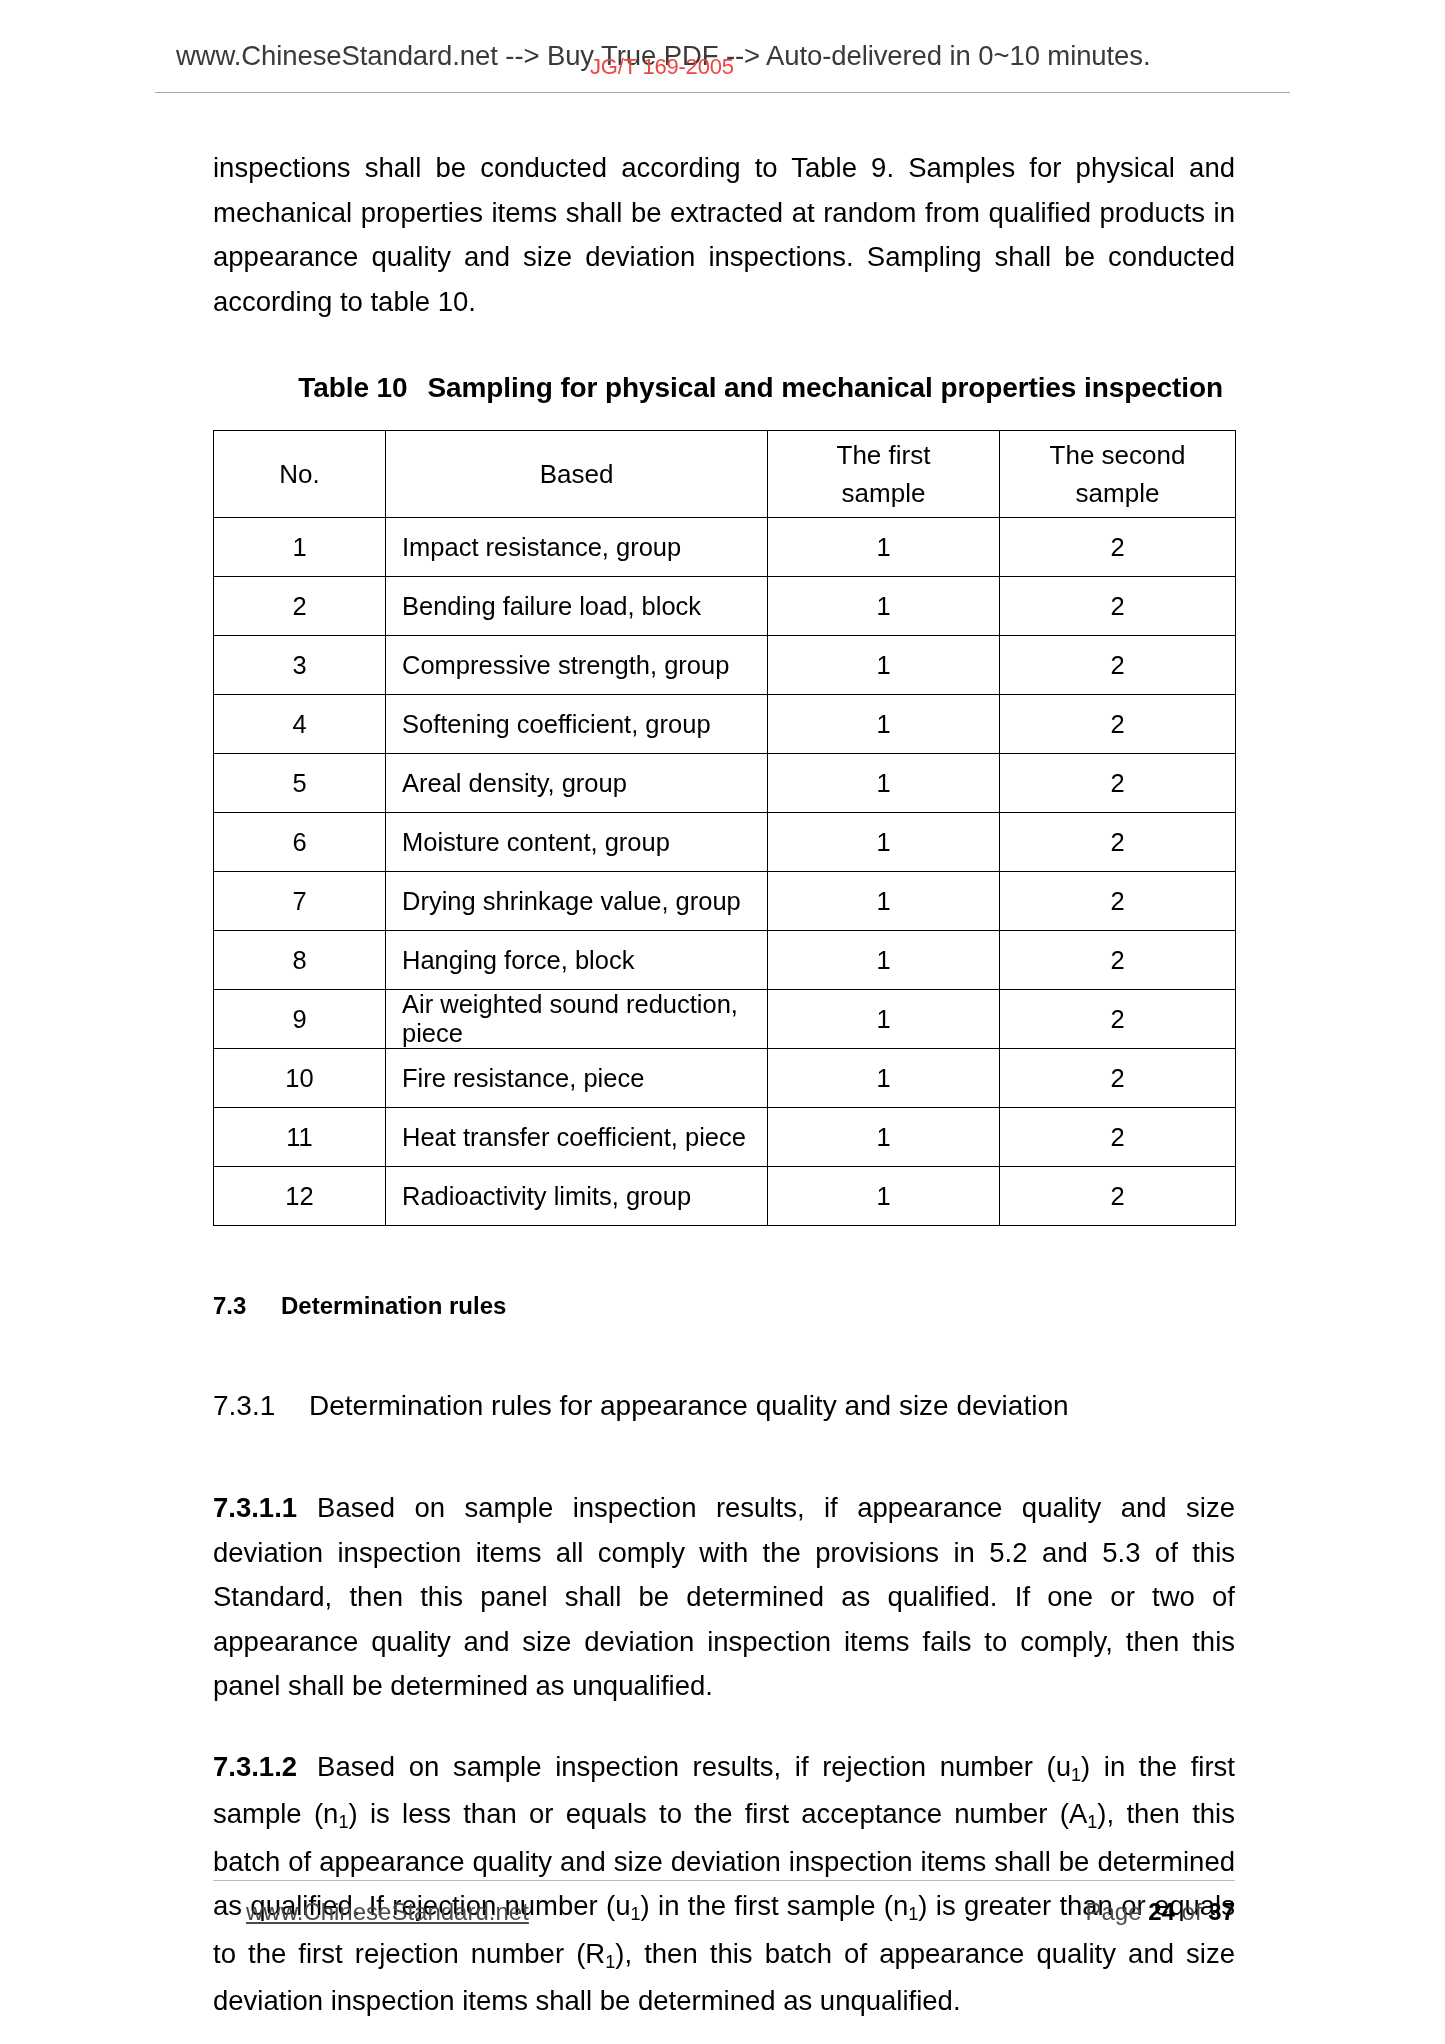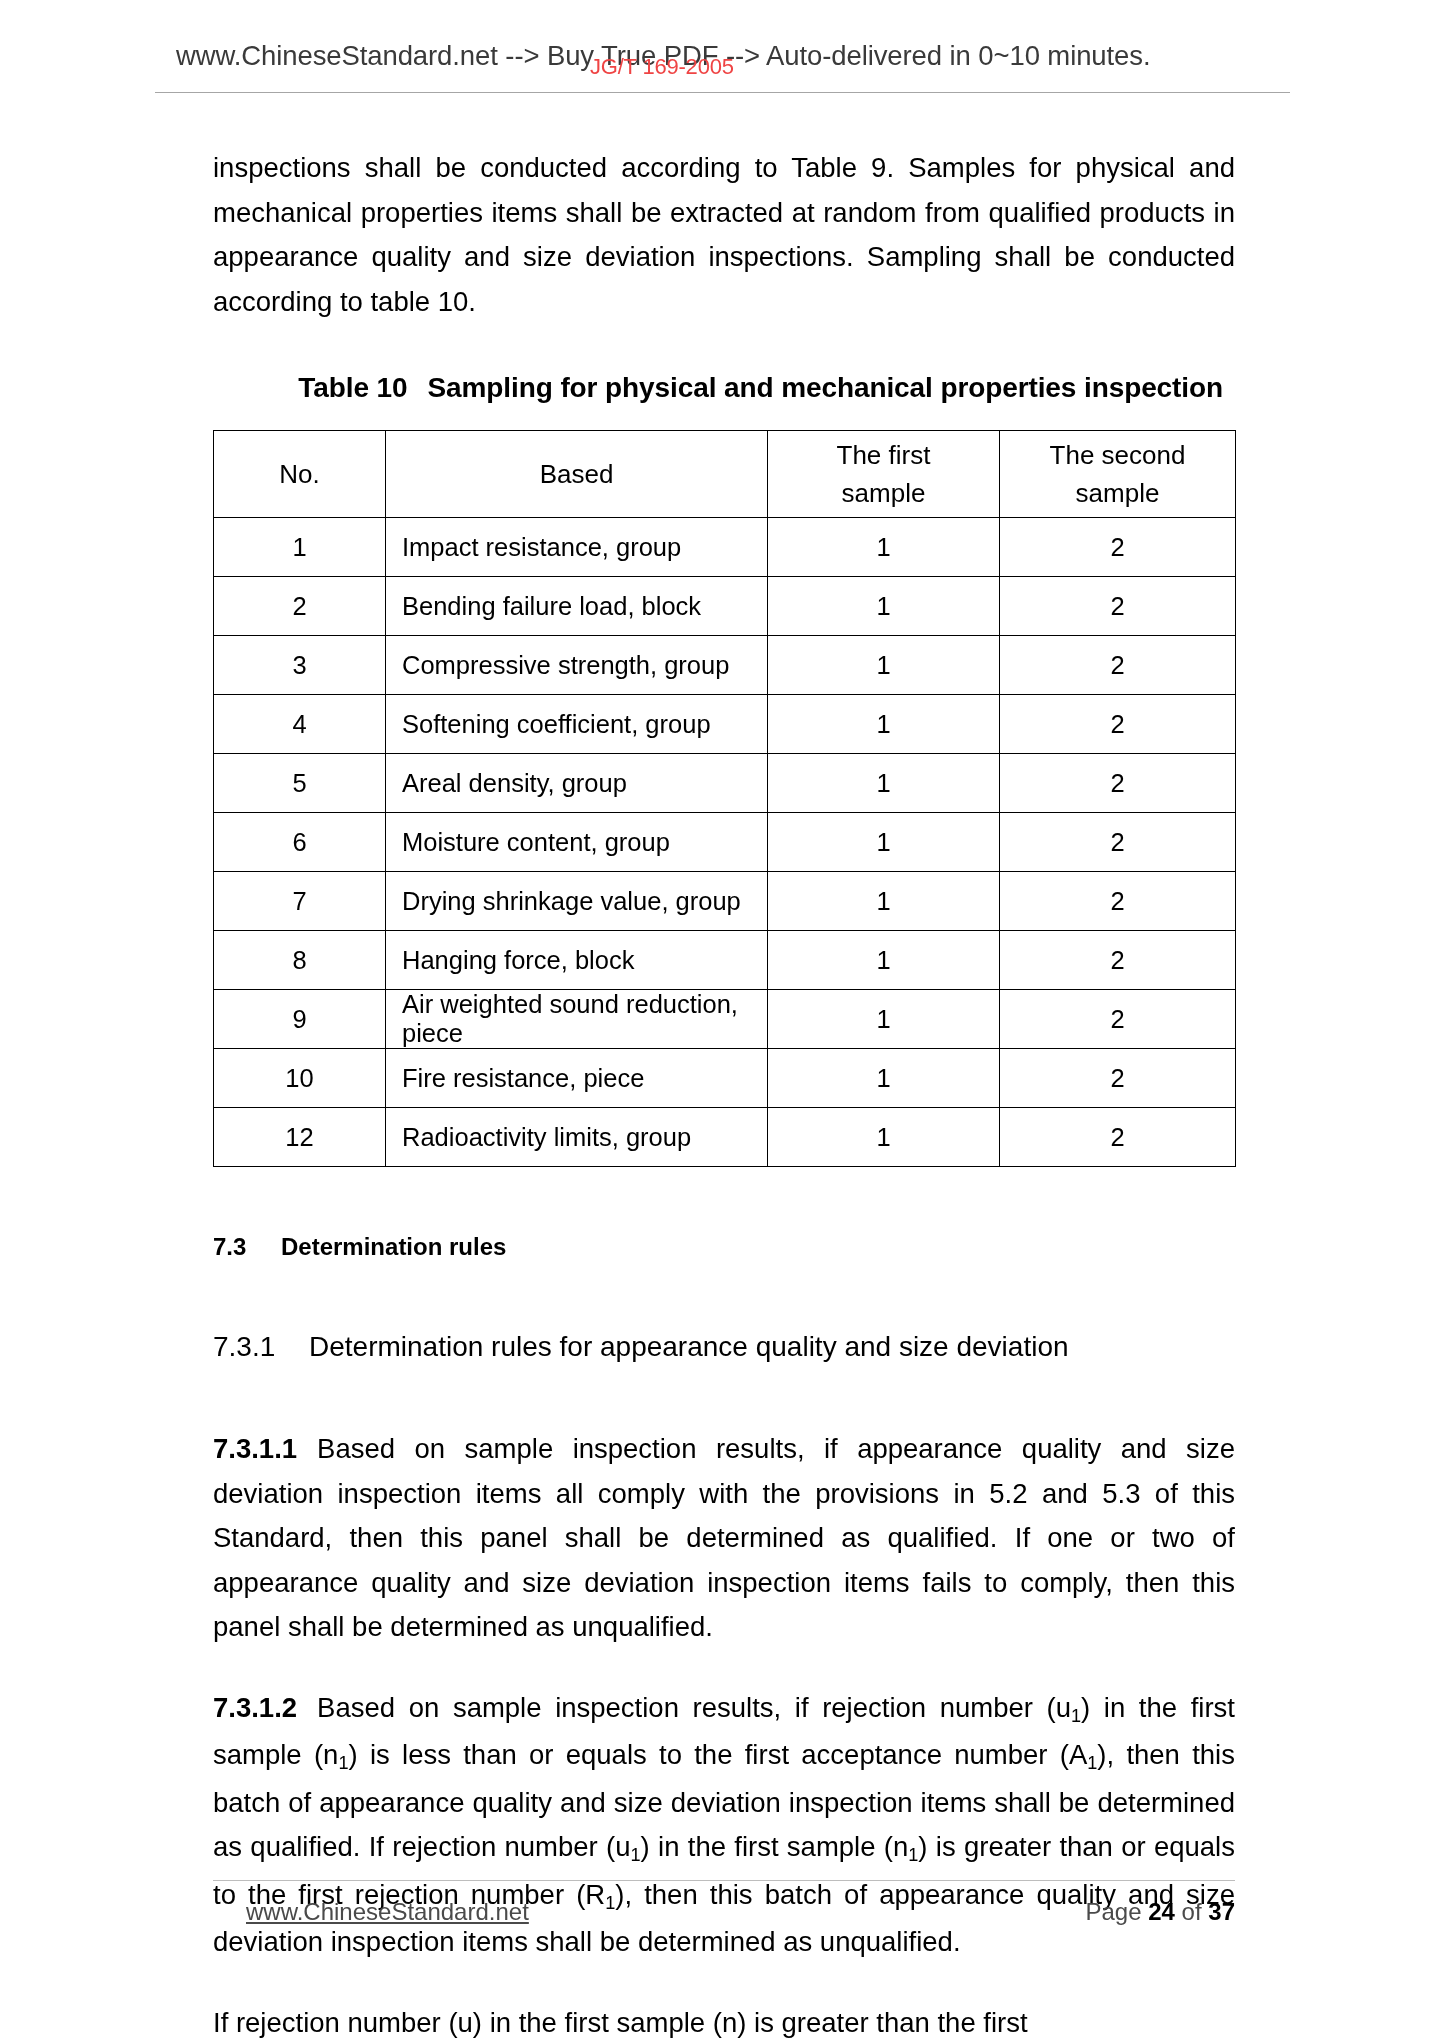--- a/index.html
+++ b/index.html
@@ -284,20 +284,26 @@
             <td>1</td>
             <td>2</td>
           </tr>
           <tr>
             <td>10</td>
             <td class="item-cell">Fire resistance, piece</td>
             <td>1</td>
             <td>2</td>
           </tr>
           <tr>
+            <td>11</td>
+            <td class="item-cell">Heat transfer coefficient, piece</td>
+            <td>1</td>
+            <td>2</td>
+          </tr>
+          <tr>
             <td>12</td>
             <td class="item-cell">Radioactivity limits, group</td>
             <td>1</td>
             <td>2</td>
           </tr>
         </tbody>
     </table>
 
     <div class="para-gap"></div>
     <div class="small-gap"></div>

